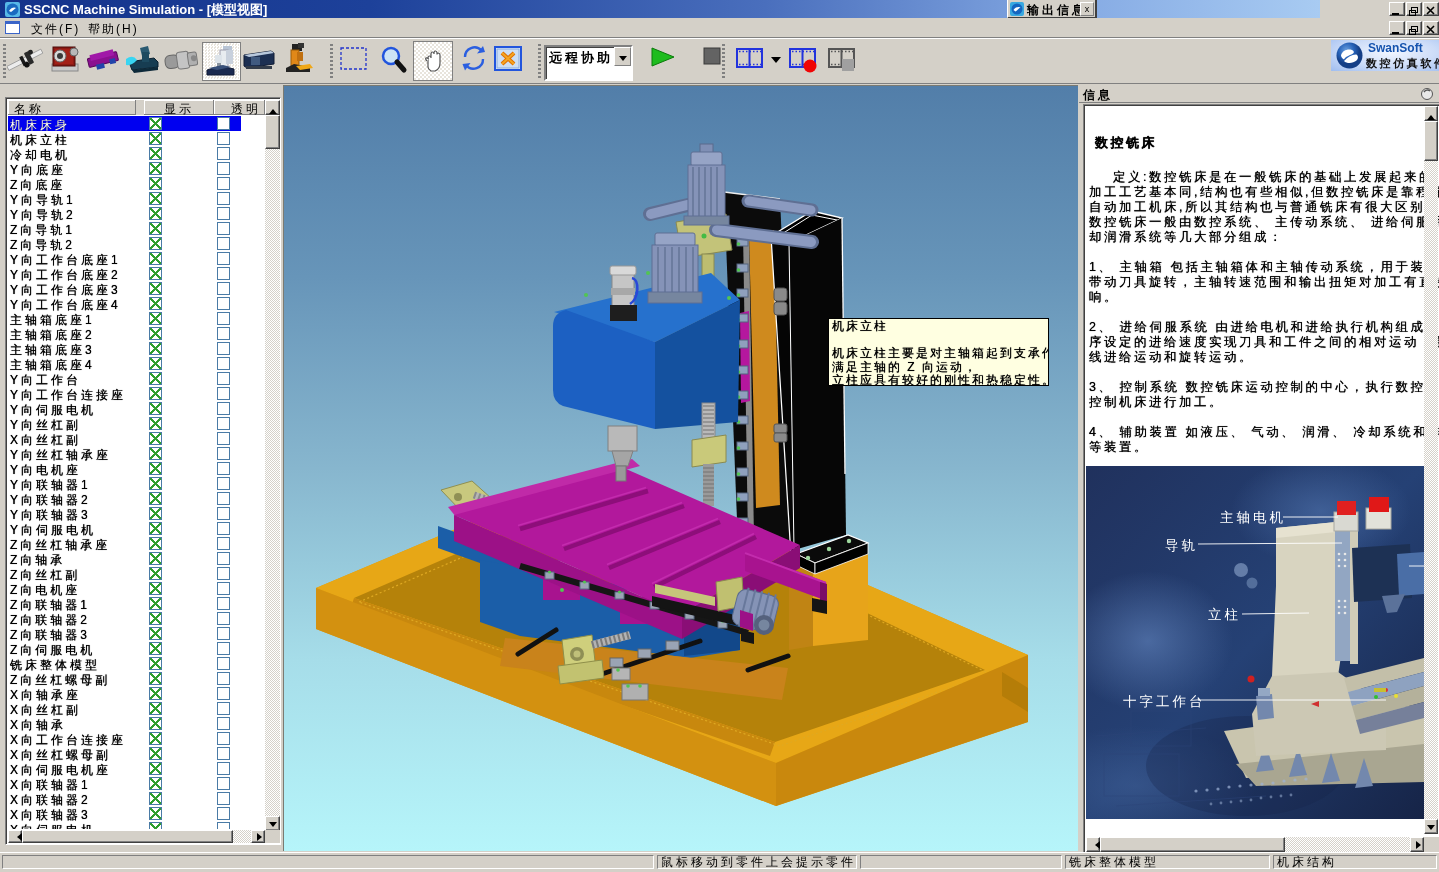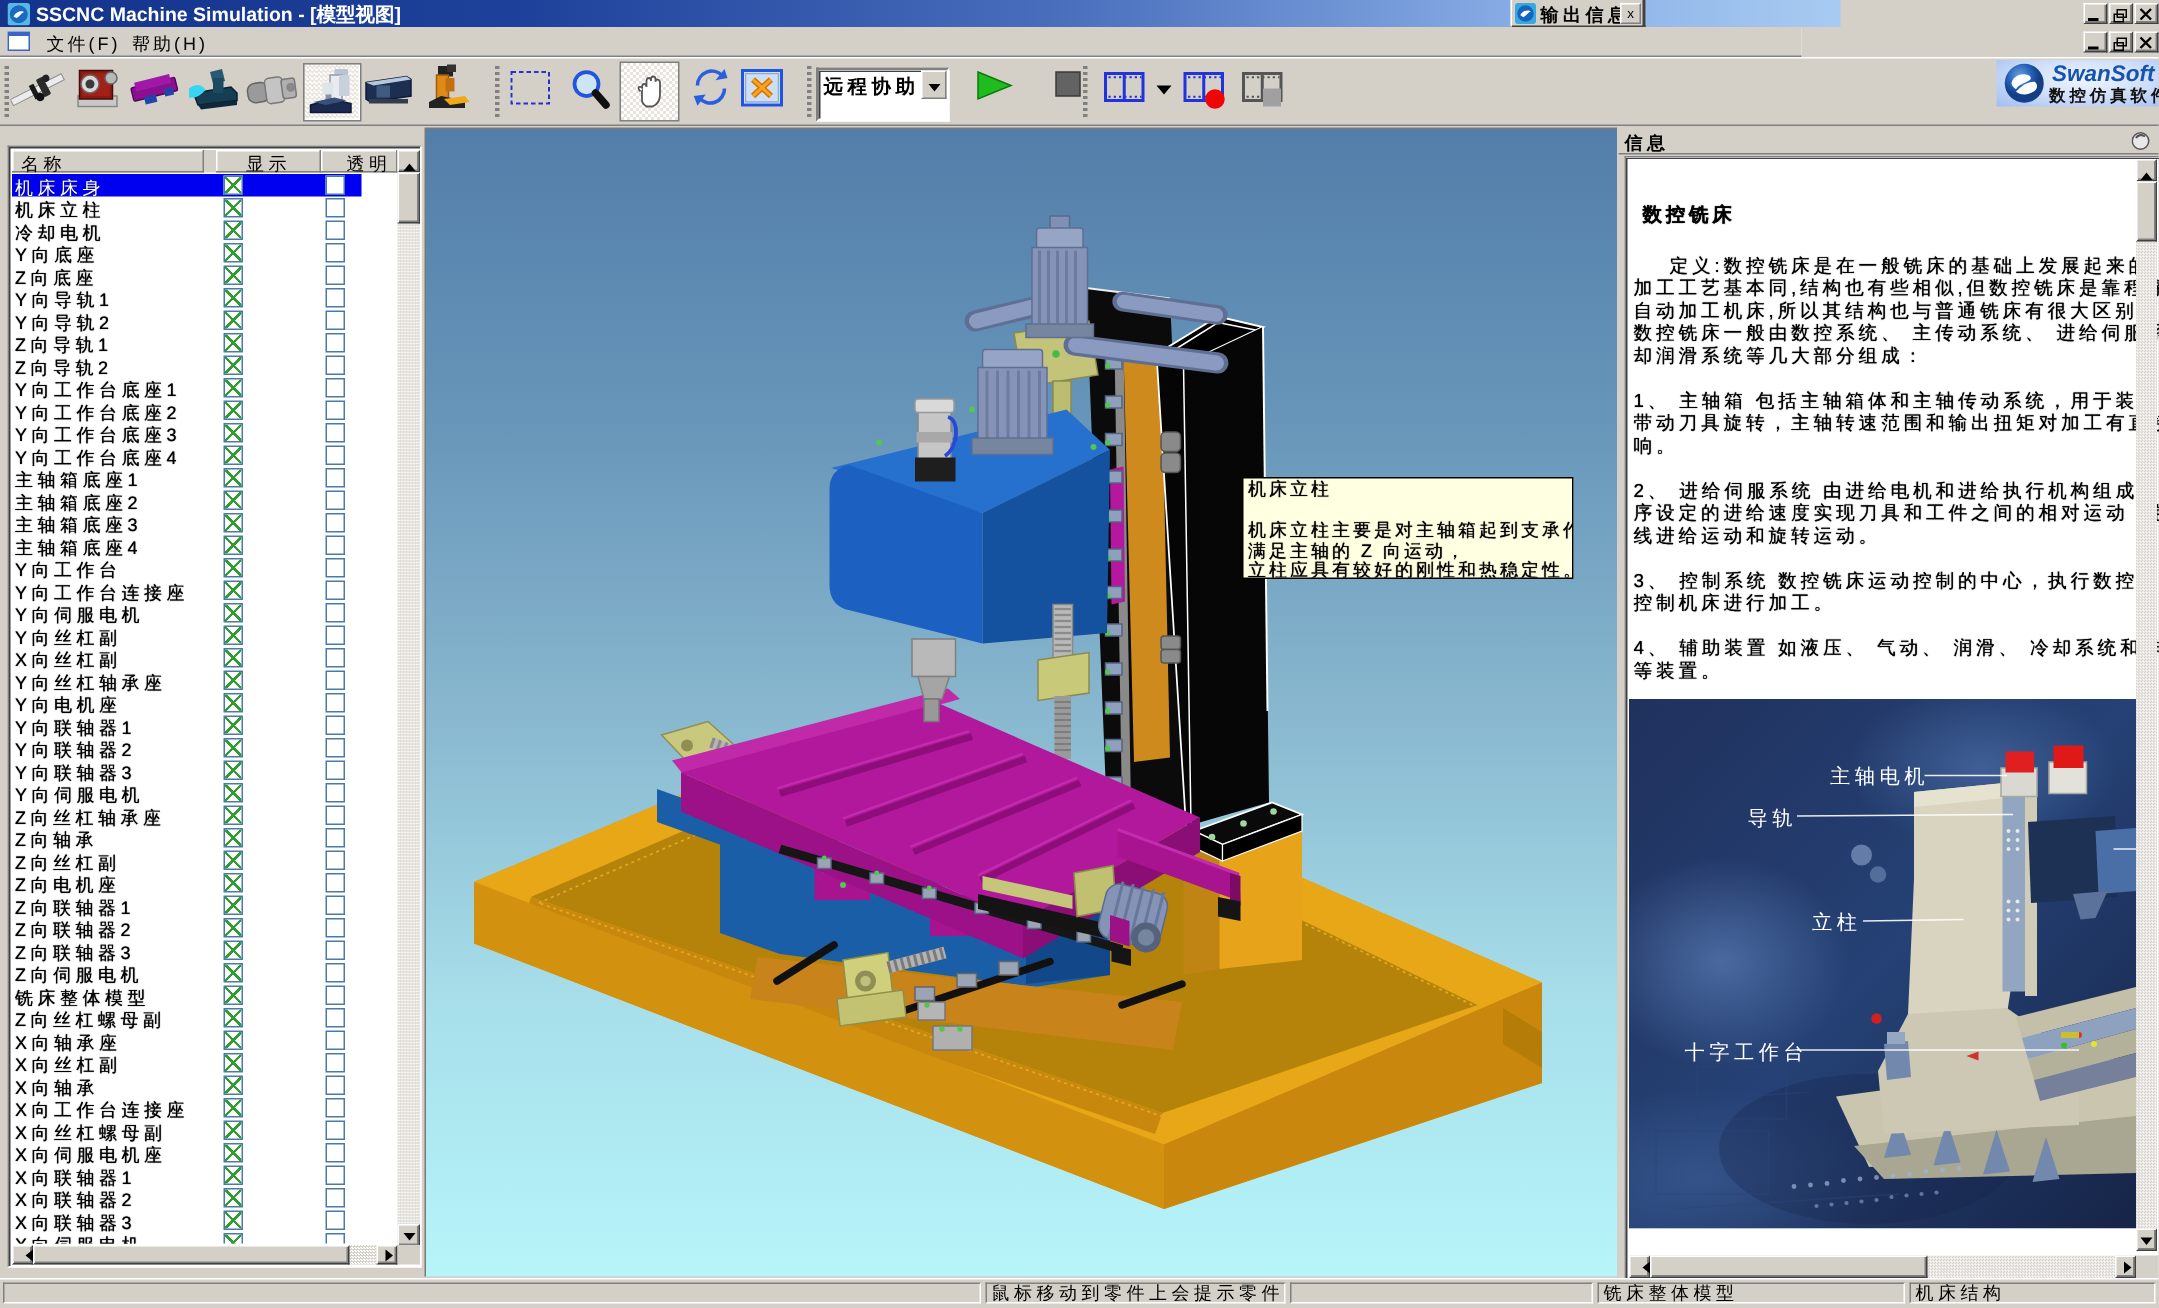--- a/index.html
+++ b/index.html
@@ -1,40 +1,40 @@
 <!DOCTYPE html>
 <html><head><meta charset="utf-8"><style>
 *{margin:0;padding:0;box-sizing:border-box}
 html,body{width:1439px;height:872px;overflow:hidden;font-family:"Liberation Sans",sans-serif;background:#d4d0c8}
 .abs{position:absolute}
 
-#title{position:absolute;left:0;top:0;width:1227px;height:18px;background:linear-gradient(90deg,#14338b 0%,#1d419a 28%,#4a6fbd 58%,#86abe4 82%,#a8cbf2 100%)}
+#title{position:absolute;left:0;top:0;width:1320px;height:18px;background:linear-gradient(90deg,#14338b 0%,#1d419a 28%,#4a6fbd 58%,#86abe4 82%,#a8cbf2 100%)}
 #title .txt{position:absolute;left:24px;top:1px;font-size:13px;font-weight:bold;color:#fff;letter-spacing:0}
 #outwin{position:absolute;left:1007px;top:0;width:90px;height:19px;background:#d4d0c8;border-right:2px solid #404040;border-bottom:2px solid #404040;border-left:1px solid #fff}
 #outwin .txt{position:absolute;left:19px;top:2px;font-size:12px;color:#000;letter-spacing:3px;white-space:nowrap}
 #outwin .xbtn{position:absolute;left:72px;top:2px;width:14px;height:14px;background:#d4d0c8;border:1px solid #808080;border-top-color:#fff;border-left-color:#fff;font-size:9px;text-align:center;line-height:12px;color:#000}
 .wbtn{position:absolute;width:16px;height:14px;background:#d4d0c8;border:1px solid #404040;border-top-color:#fff;border-left-color:#fff;box-shadow:inset -1px -1px 0 #808080}
 
-#menu{position:absolute;left:0;top:18px;width:1201px;height:20px;background:#d4d0c8;border-bottom:1px solid #808080;box-shadow:0 1px 0 #fff}
+#menu{position:absolute;left:0;top:18px;width:1439px;height:20px;background:#d4d0c8;border-bottom:1px solid #808080;box-shadow:0 1px 0 #fff}
 #menu span.mi{position:absolute;top:3px;font-size:12px;color:#000;letter-spacing:2px}
 #mdiicon{position:absolute;left:5px;top:3px;width:15px;height:13px;background:#fff;border:1px solid #3a64c8;border-top:3px solid #3a64c8}
 
 #tbar{position:absolute;left:0;top:38px;width:1439px;height:46px;background:#d4d0c8;border-top:1px solid #fff;border-bottom:1px solid #808080}
 .grip{position:absolute;top:5px;width:3px;height:34px;background:repeating-linear-gradient(180deg,#808080 0 2px,#d4d0c8 2px 4px)}
 .tbtn{position:absolute;top:3px;width:39px;height:39px}
 .tbtn.chk{background:conic-gradient(#fff 25%,#e8e4dc 0 50%,#fff 0 75%,#e8e4dc 0);background-size:3px 3px;border:1px solid #808080;box-shadow:inset -1px -1px 0 #fff}
 .sbtn{position:absolute;top:6px;width:30px;height:30px}
 .sbtn.chk{background:conic-gradient(#fff 25%,#e8e4dc 0 50%,#fff 0 75%,#e8e4dc 0);background-size:4px 4px;border:1px solid #808080;width:40px;height:40px;top:2px}
 #combo{position:absolute;left:544px;top:6px;width:89px;height:36px;background:#fff;border:2px solid;border-color:#808080 #fff #fff #808080;box-shadow:inset 1px 1px 0 #404040}
 #combo .ct{position:absolute;left:3px;top:2px;font-size:13px;font-weight:bold;color:#000;letter-spacing:3px}
 #combo .cd{position:absolute;right:0px;top:0px;width:17px;height:19px;background:#d4d0c8;border:1px solid #808080;border-top-color:#fff;border-left-color:#fff}
 #combo .cd:after{content:"";position:absolute;left:4px;top:8px;border:4px solid transparent;border-top:5px solid #000}
 
 #logo{position:absolute;left:1331px;top:40px;width:108px;height:31px;background:radial-gradient(ellipse at 55% 40%,#f2f6ff 0%,#ccdcf8 55%,#9fbdf0 100%)}
-#logo .l1{position:absolute;left:37px;top:1px;font-size:15px;font-weight:bold;font-style:italic;color:#1553ae}
+#logo .l1{position:absolute;left:37px;top:1px;font-size:12px;font-weight:bold;color:#1553ae}
 #logo .l2{position:absolute;left:35px;top:16px;font-size:11px;font-weight:bold;color:#111;letter-spacing:2.6px;white-space:nowrap}
 
 #list{position:absolute;left:5px;top:97px;width:276px;height:748px;background:#fff;border:1px solid #808080;border-right-color:#fff;border-bottom-color:#fff;box-shadow:inset 1px 1px 0 #404040}
 #lhead{position:absolute;left:2px;top:2px;width:257px;height:15px;background:#d4d0c8}
 #lhead .hc{position:absolute;top:0;height:15px;background:#d4d0c8;border-right:1px solid #808080;border-bottom:1px solid #808080;box-shadow:inset 1px 1px 0 #fff;font-size:12px;color:#000;letter-spacing:3px}
 #lrows{position:absolute;left:2px;top:18px;width:257px;height:713px;overflow:hidden;background:#fff}
 .row{position:relative;height:15px;white-space:nowrap}
 .row .rn{position:absolute;left:2px;top:1px;font-size:12px;color:#000;letter-spacing:3px;text-shadow:0 0 0.7px #000}
 .row.sel{background:#0000f0;width:233px}
 .row.sel .rn{color:#fff}

